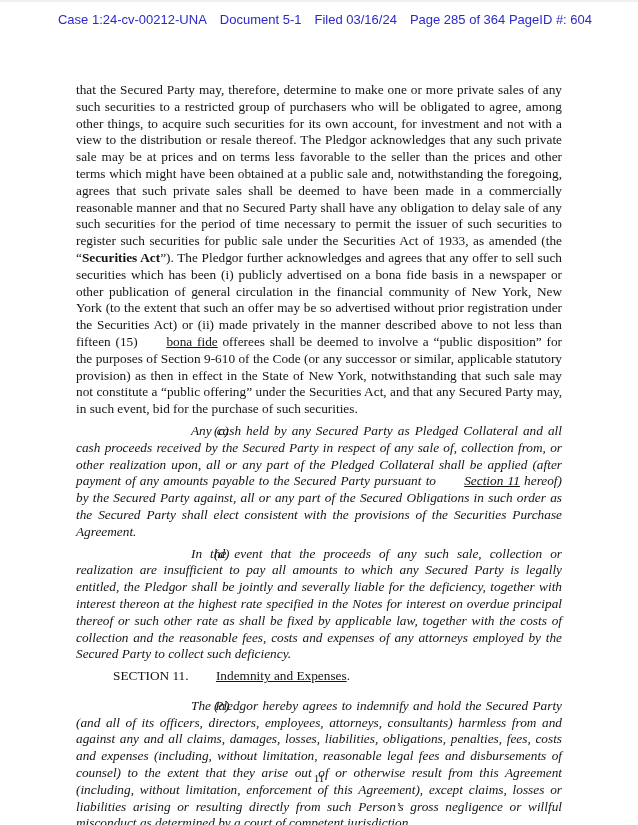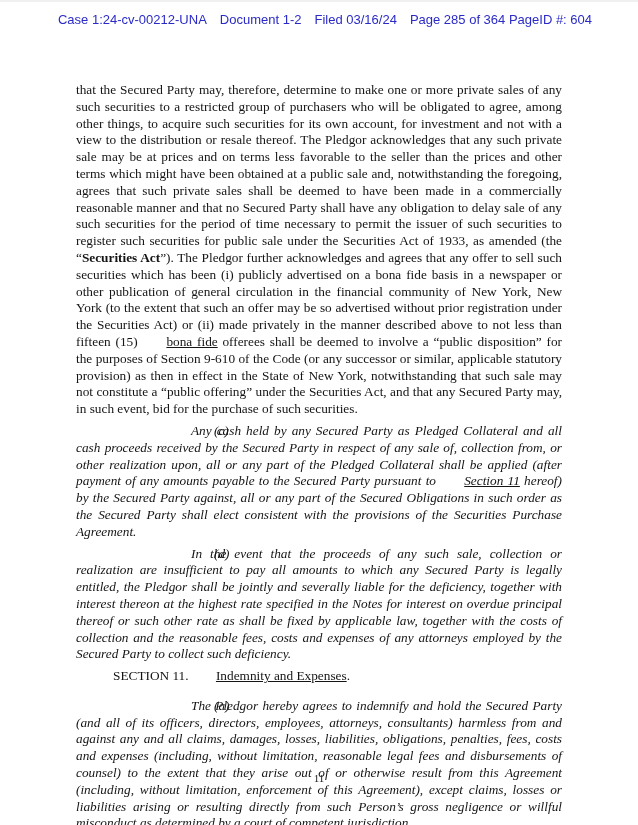--- a/index.html
+++ b/index.html
@@ -53,21 +53,21 @@
     font-size: 11px;
     color: #222222;
   }
 </style>
 </head>
 <body>
 
 <div class="page">
   <header class="stamp" id="stamp" style="color: rgb(42, 42, 200);">
       <span>Case 1:24-cv-00212-UNA</span>
-      <span>Document 1-2</span>
+      <span>Document 5-1</span>
       <span>Filed 03/16/24</span>
       <span>Page 285 of 364 PageID #: 604</span>
     </header>
   <main class="content" id="content">
       <p class="para"><span class="">that the Secured Party may, therefore, determine to make one or more private sales of any such securities to a restricted group of purchasers who will be obligated to agree, among other things, to acquire such securities for its own account, for investment and not with a view to the distribution or resale thereof. The Pledgor acknowledges that any such private sale may be at prices and on terms less favorable to the seller than the prices and other terms which might have been obtained at a public sale and, notwithstanding the foregoing, agrees that such private sales shall be deemed to have been made in a commercially reasonable manner and that no Secured Party shall have any obligation to delay sale of any such securities for the period of time necessary to permit the issuer of such securities to register such securities for public sale under the Securities Act of 1933, as amended (the “</span><span class="bold">Securities Act</span><span class="">”). The Pledgor further acknowledges and agrees that any offer to sell such securities which has been (i) publicly advertised on a bona fide basis in a newspaper or other publication of general circulation in the financial community of New York, New York (to the extent that such an offer may be so advertised without prior registration under the Securities Act) or (ii) made privately in the manner described above to not less than fifteen (15) </span><span class="underline">bona fide</span><span class=""> offerees shall be deemed to involve a “public disposition” for the purposes of Section 9-610 of the Code (or any successor or similar, applicable statutory provision) as then in effect in the State of New York, notwithstanding that such sale may not constitute a “public offering” under the Securities Act, and that any Secured Party may, in such event, bid for the purchase of such securities.</span></p>
       <p class="para indent"><span class="plabel">(c)</span><span class="">Any cash held by any Secured Party as Pledged Collateral and all cash proceeds received by the Secured Party in respect of any sale of, collection from, or other realization upon, all or any part of the Pledged Collateral shall be applied (after payment of any amounts payable to the Secured Party pursuant to </span><span class="underline">Section 11</span><span class=""> hereof) by the Secured Party against, all or any part of the Secured Obligations in such order as the Secured Party shall elect consistent with the provisions of the Securities Purchase Agreement.</span></p>
       <p class="para indent"><span class="plabel">(d)</span><span class="">In the event that the proceeds of any such sale, collection or realization are insufficient to pay all amounts to which any Secured Party is legally entitled, the Pledgor shall be jointly and severally liable for the deficiency, together with interest thereon at the highest rate specified in the Notes for interest on overdue principal thereof or such other rate as shall be fixed by applicable law, together with the costs of collection and the reasonable fees, costs and expenses of any attorneys employed by the Secured Party to collect such deficiency.</span></p>
       <p class="heading"><span class="">SECTION 11. </span><span class="underline">Indemnity and Expenses</span><span class="">.</span></p>
       <p class="para indent"><span class="plabel">(a)</span><span class="">The Pledgor hereby agrees to indemnify and hold the Secured Party (and all of its officers, directors, employees, attorneys, consultants) harmless from and against any and all claims, damages, losses, liabilities, obligations, penalties, fees, costs and expenses (including, without limitation, reasonable legal fees and disbursements of counsel) to the extent that they arise out of or otherwise result from this Agreement (including, without limitation, enforcement of this Agreement), except claims, losses or liabilities arising or resulting directly from such Person’s gross negligence or willful misconduct as determined by a court of competent jurisdiction.</span></p>
     </main>

